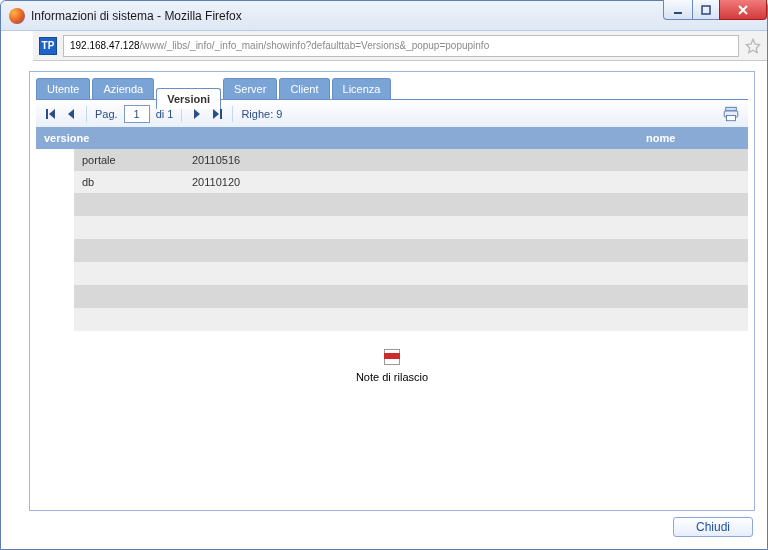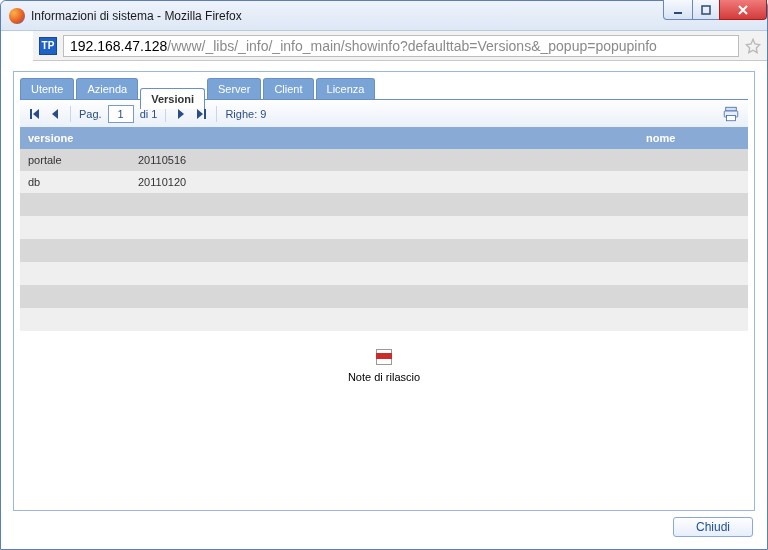--- a/index.html
+++ b/index.html
@@ -13,27 +13,27 @@
   .winbtns { position: absolute; right: 0; top: -1px; display: flex; }
   .winbtn { width: 30px; height: 20px; border: 1px solid #6a89b8; border-top: none; margin-left: -1px; display: flex; align-items: center; justify-content: center; background: linear-gradient(#f6f9fd, #d7e3f3); }
   .winbtn.min { border-bottom-left-radius: 4px; width: 30px; }
   .winbtn.max { width: 28px; }
   .winbtn.close { width: 48px; background: linear-gradient(#f07a7a, #d43b3b); border-color: #a02020; border-bottom-right-radius: 4px; color: #fff; }
   .winbtn svg { display: block; }
 
   
   .chromebar { height: 30px; background: #f2f2f2; border-bottom: 1px solid #c8c8c8; display: flex; align-items: center; padding: 0 6px; gap: 6px; margin-left: 32px; }
   .tpicon { width: 18px; height: 18px; background: #1e64c8; color: #fff; font-size: 10px; font-weight: bold; display: flex; align-items: center; justify-content: center; border: 1px solid #154a96; }
-  .urlbox { flex: 1; height: 22px; border: 1px solid #bdbdbd; background: #fff; display: flex; align-items: center; padding: 0 6px; font-size: 14px; }
+  .urlbox { flex: 1; height: 22px; border: 1px solid #bdbdbd; background: #fff; display: flex; align-items: center; padding: 0 6px; font-size: 10px; }
   .urlbox .host { color: #000; }
   .urlbox .path { color: #8a8a8a; }
   .staricon { width: 16px; height: 16px; color: #b8b8b8; display: flex; align-items: center; justify-content: center; }
 
   
-  .pagewrap { flex: 1; padding: 10px 12px 8px 12px; display: flex; flex-direction: column; justify-content: center; }
+  .pagewrap { flex: 1; padding: 10px 12px 8px 28px; display: flex; flex-direction: column; justify-content: center; }
   .panel { flex: 1; border: 1px solid #9cb7dc; background: #fff; display: flex; flex-direction: column; overflow: hidden; }
 
   
   .tabs { display: flex; gap: 2px; padding: 6px 6px 0 6px; background: #fff; }
   .tab { padding: 4px 10px; border: 1px solid #6a8fc7; border-bottom: none; border-radius: 3px 3px 0 0; background: #7aa3d6; color: #fff; font-size: 11px; cursor: pointer; }
   .tab.active { background: #fff; color: #333; font-weight: bold; border-color: #6a8fc7; position: relative; top: 10px; }
 
   
   .pager { height: 28px; border-top: 1px solid #6a8fc7; background: linear-gradient(#fefefe, #eaf0f9); display: flex; align-items: center; padding: 0 8px; gap: 6px; color: #2b4d86; font-size: 11px; margin: 0 6px; }
   .pgline { border-left: 1px solid #c7d6ee; height: 16px; margin: 0 2px; }
@@ -48,21 +48,21 @@
   .thead .cell { padding: 5px 8px; }
   .col-nome { width: 110px; }
   .col-vers { flex: 1; }
   .row { display: flex; font-size: 11px; color: #333; }
   .row .cell { padding: 5px 8px; }
   .row.alt0 { background: #d8d8d8; }
   .row.alt1 { background: #efefef; }
   .row.empty { height: 23px; }
   .row.empty .cell { padding: 0; }
 
-  .tablebody { background: #404040; }
+  .tablebody { background: #404040; margin-left: 38px; }
 
   
   .relnotes { margin: 18px 6px 0 6px; display: flex; align-items: center; gap: 6px; font-size: 11px; color: #000; flex-direction: column; }
   .pdficon { width: 16px; height: 16px; position: relative; }
   .pdficon::before { content: ""; position: absolute; inset: 0; background: #fff; border: 1px solid #999; }
   .pdficon::after { content: ""; position: absolute; left: 0; top: 4px; width: 16px; height: 6px; background: #cc2b2b; }
 
   
   .footer { padding: 6px 2px 4px 2px; display: flex; justify-content: flex-end; }
   .btn { padding: 2px 22px; border: 1px solid #8aa8d8; background: linear-gradient(#fdfeff, #e7eefb); border-radius: 3px; color: #1d4e9e; font-size: 12px; cursor: pointer; }

